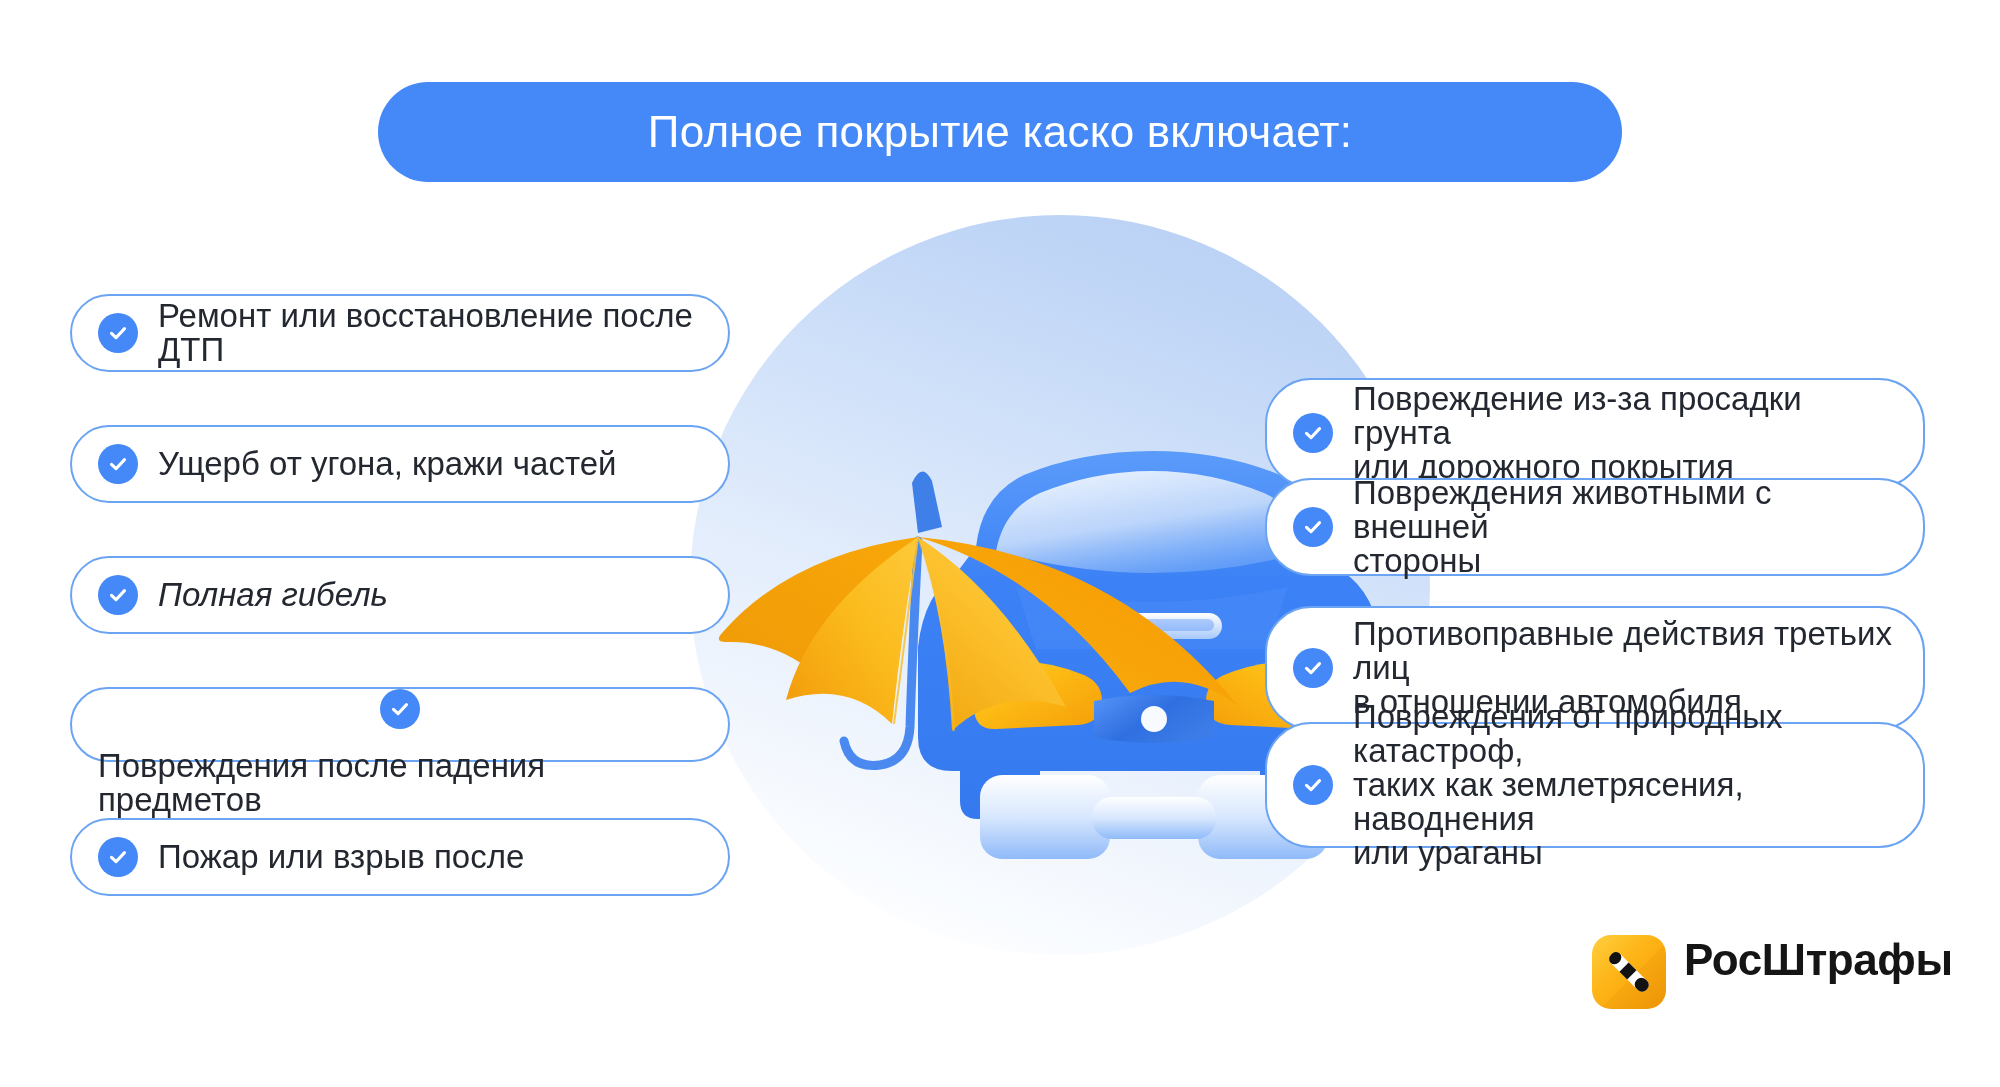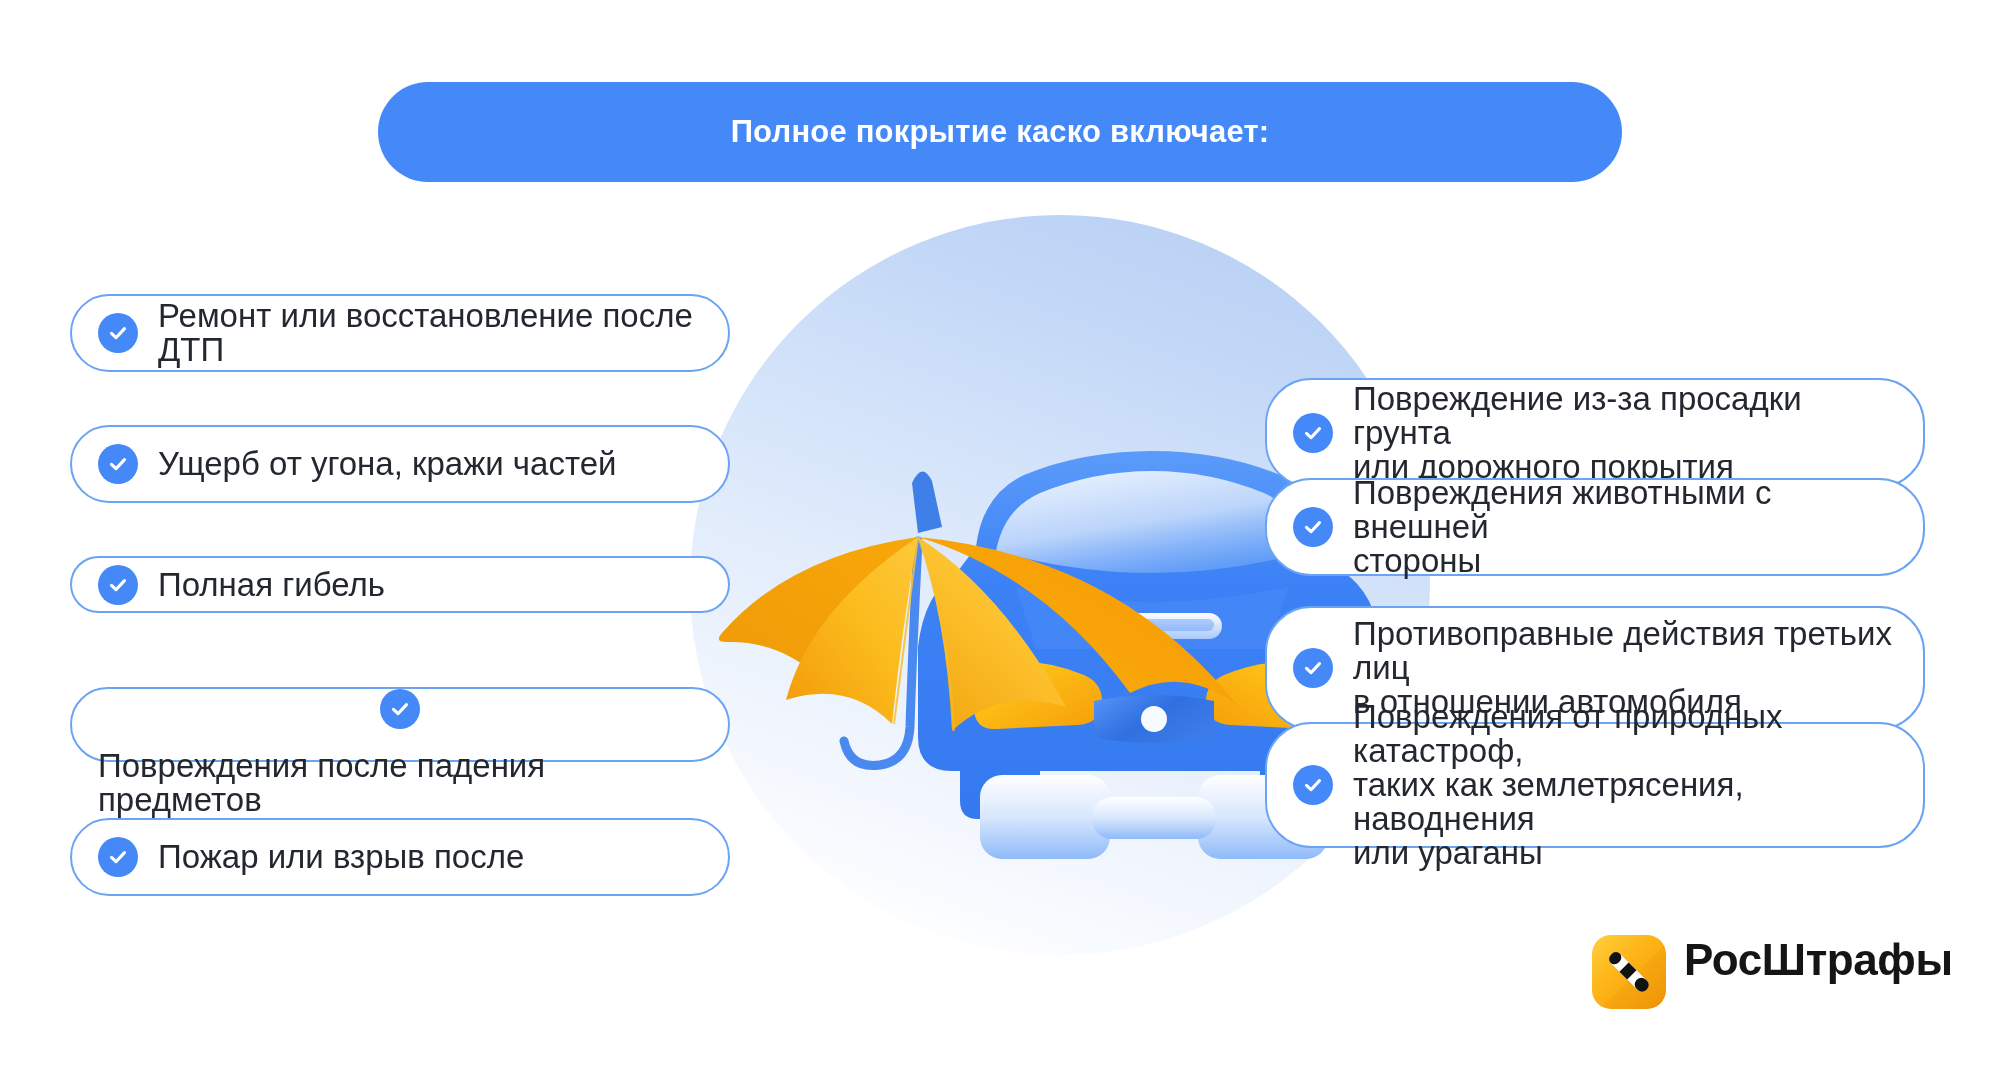--- a/index.html
+++ b/index.html
@@ -28,22 +28,22 @@
     position:absolute;
     left:378px;top:82px;
     width:1244px;height:100px;
     background:#4489f7;
     border-radius:50px;
     display:flex;align-items:center;justify-content:center;
     z-index:5;
   }
   .header-title{
     color:#ffffff;
-    font-size:31px;
-    font-weight:bold;
+    font-size:44px;
+    font-weight:normal;
     letter-spacing:0.2px;
     white-space:nowrap;
   }
 
   
   .card{
     position:absolute;
     box-sizing:border-box;
     background:#ffffff;
     border:2px solid #6ba4f2;
@@ -66,21 +66,21 @@
     color:#23272f;
     font-size:33px;
     line-height:34px;
     white-space:pre-line;
   }
 
   
   .col-left .card{left:70px;width:660px;}
   .l1{top:294px;height:78px;}
   .l2{top:425px;height:78px;}
-  .l3{top:556px;height:57px;}
+  .l3{top:556px;height:78px;font-style:italic;}
   .l4{top:687px;height:75px;flex-direction:column;}
   .l5{top:818px;height:78px;}
 
   
   .col-right .card{left:1265px;width:660px;}
   .r1{top:350px;height:110px;margin-top:28px;}
   .r2{top:478px;height:98px;}
   .r3{top:606px;height:124px;}
   .r4{top:722px;height:126px;justify-content:space-between;}
 

